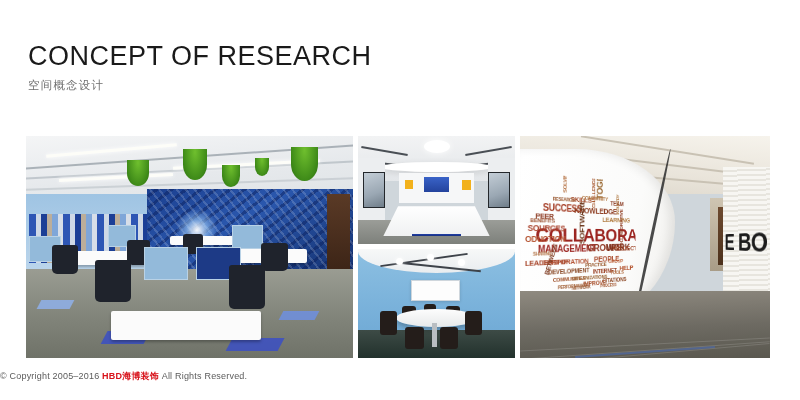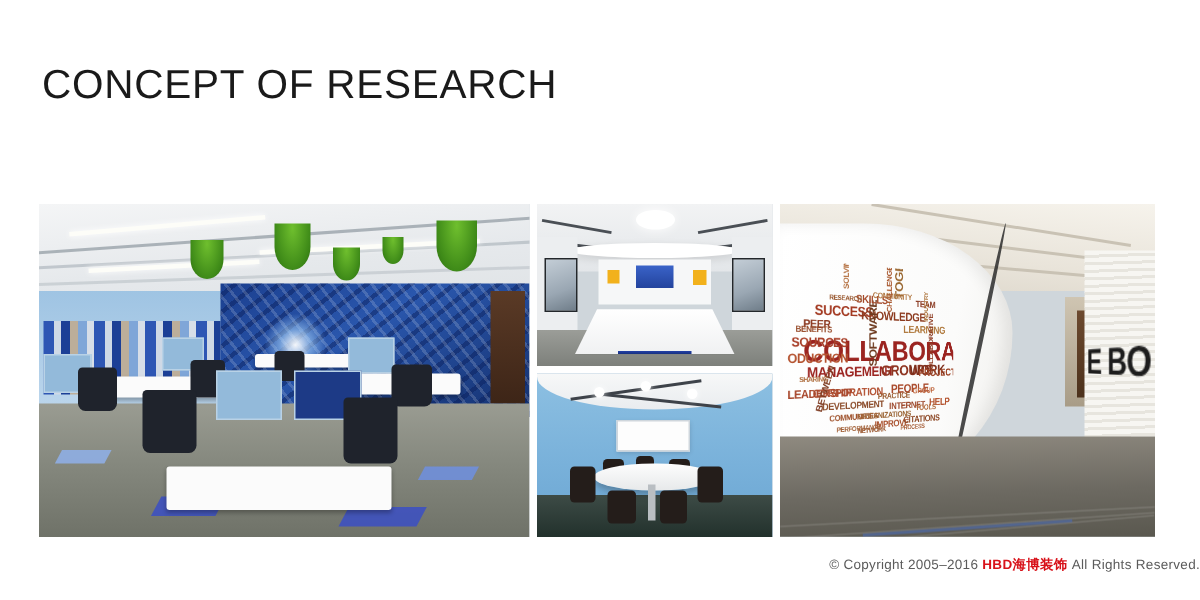--- a/index.html
+++ b/index.html
@@ -185,31 +185,32 @@
   .p4 .floor4{position:absolute;left:0;bottom:0;width:100%;height:30%;
     background:linear-gradient(178deg,#8f8a80 0%,#6d6a62 55%,#5a584f 100%);}
   .p4 .fline{position:absolute;background:rgba(255,255,255,.14);height:1px;}
   .p4 .fl1{left:0;bottom:20%;width:100%;transform:rotate(-3deg);}
   .p4 .fl2{left:0;bottom:11%;width:100%;transform:rotate(-4deg);}
   .p4 .fl3{left:0;bottom:4%;width:100%;transform:rotate(-5deg);}
   .p4 .fblue{position:absolute;left:22%;bottom:8%;width:56%;height:1.5px;
     background:rgba(70,110,200,.5);transform:rotate(-4deg);}
 
   
-  .footer{position:absolute;left:0;top:370px;width:800px;text-align:right;
+  .footer{position:absolute;left:0;top:370px;width:800px;text-align:left;
     font-size:9px;line-height:12px;color:#5b5b5b;letter-spacing:.2px;}
   .footer .brand{color:#d8121a;font-weight:700;}
 </style>
 </head>
 <body>
 
 <div class="slide">
 
   <div class="header">
     <div class="title">CONCEPT OF RESEARCH</div>
+    <div class="subtitle">空间概念设计</div>
   </div>
 
   <div class="gallery">
 
     <div class="col col-left">
       <div class="photo p1">
         <div class="ceiling"></div>
         <div class="beam b1"></div>
         <div class="beam b2"></div>
         <div class="beam b3"></div>

